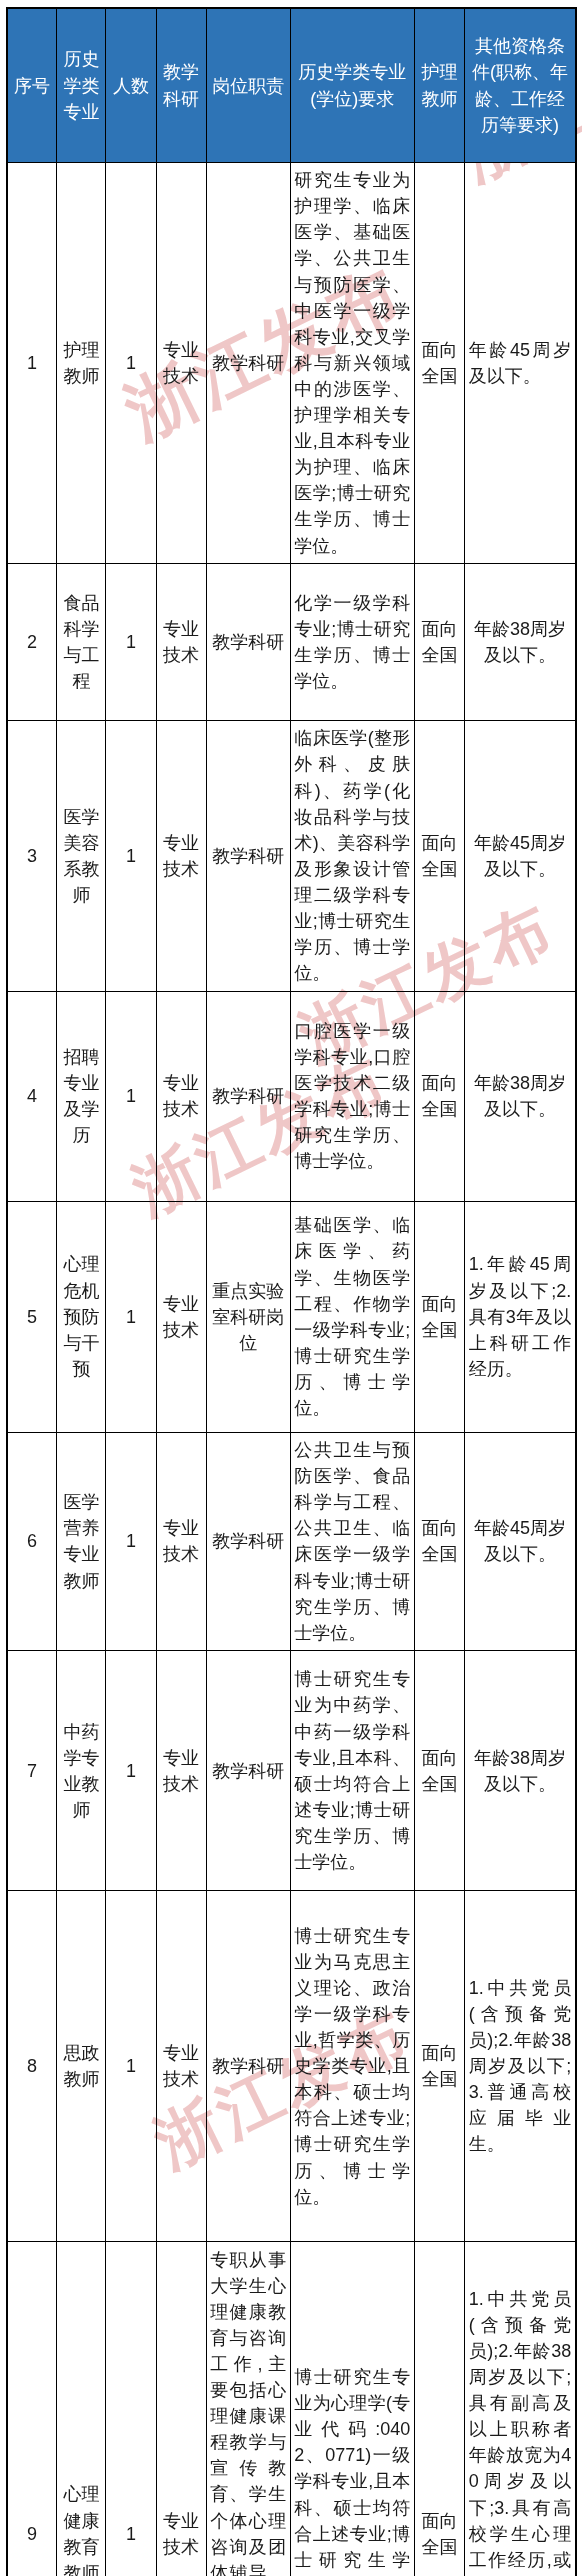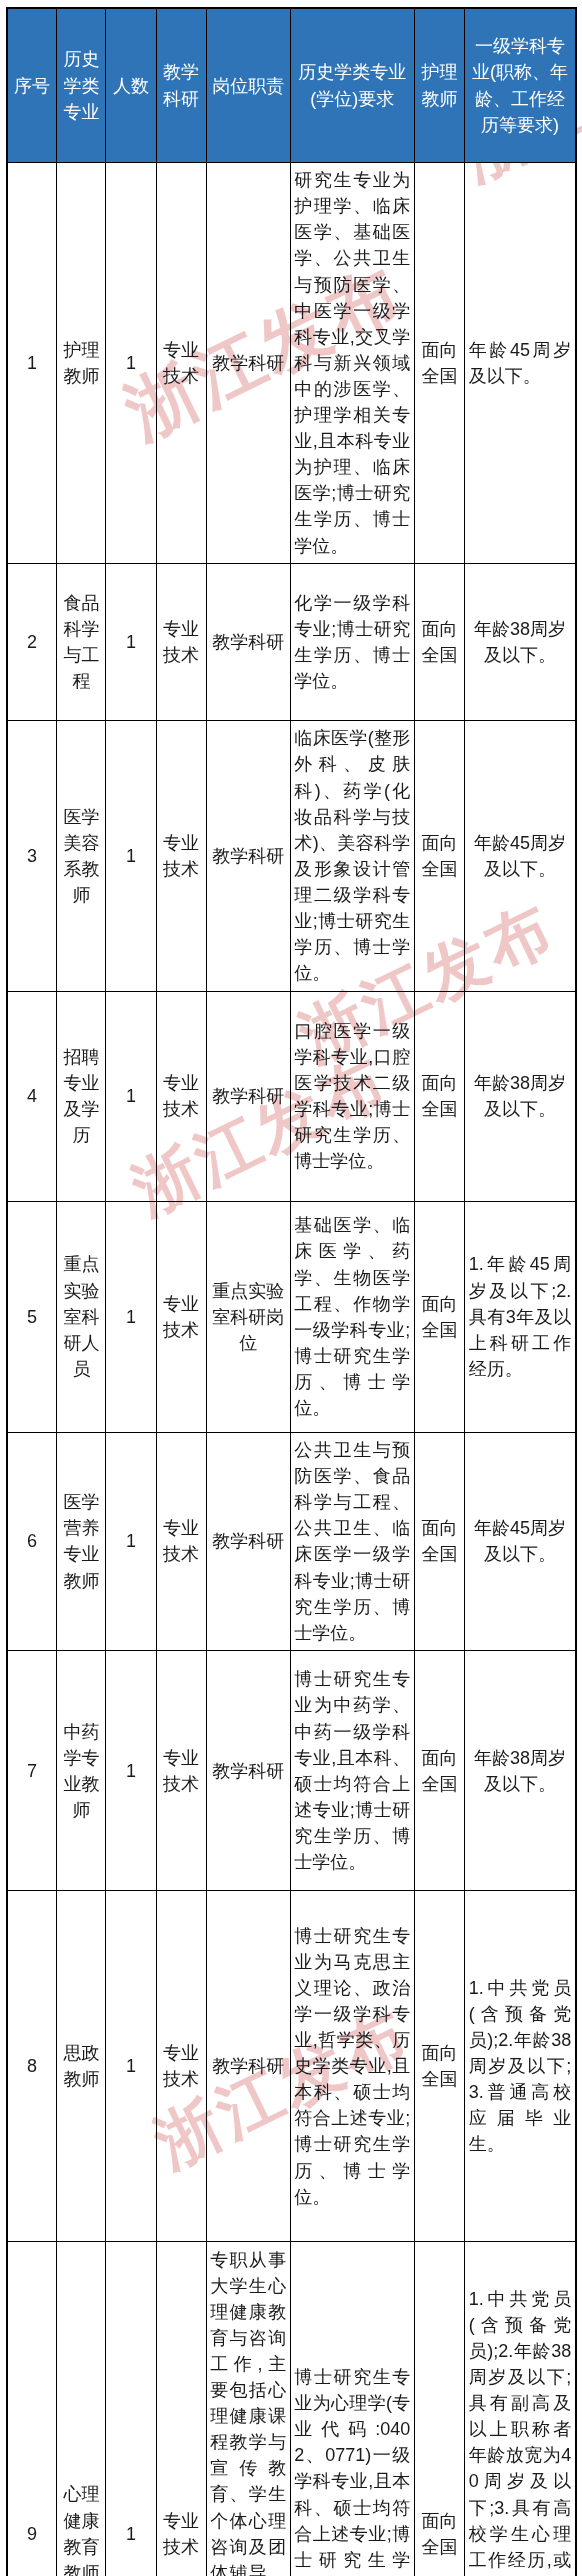--- a/index.html
+++ b/index.html
@@ -78,21 +78,21 @@
     </colgroup>
     <tbody>
         <tr style="height:154px">
       <th>序号</th>
       <th>历史学类专业</th>
       <th>人数</th>
       <th>教学科研</th>
       <th>岗位职责</th>
       <th>历史学类专业(学位)要求</th>
       <th>护理教师</th>
-      <th>一级学科专业(职称、年龄、工作经历等要求)</th>
+      <th>其他资格条件(职称、年龄、工作经历等要求)</th>
     </tr>
 
     <tr style="height:306px">
       <td class="ctr">1</td>
       <td class="ctr">护理教师</td>
       <td class="ctr">1</td>
       <td class="ctr">专业技术</td>
       <td class="ctr">教学科研</td>
       <td class="jt">研究生专业为护理学、临床医学、基础医学、公共卫生与预防医学、中医学一级学科专业,交叉学科与新兴领域中的涉医学、护理学相关专业,且本科专业为护理、临床医学;博士研究生学历、博士学位。</td>
       <td class="ctr">面向全国</td>
@@ -127,21 +127,21 @@
       <td class="ctr">1</td>
       <td class="ctr">专业技术</td>
       <td class="ctr">教学科研</td>
       <td class="jt">口腔医学一级学科专业,口腔医学技术二级学科专业;博士研究生学历、博士学位。</td>
       <td class="ctr">面向全国</td>
       <td class="ctr">年龄38周岁及以下。</td>
     </tr>
 
     <tr style="height:231px">
       <td class="ctr">5</td>
-      <td class="ctr">重点实验室科研人员</td>
+      <td class="ctr">心理危机预防与干预</td>
       <td class="ctr">1</td>
       <td class="ctr">专业技术</td>
       <td class="ctr">重点实验室科研岗位</td>
       <td class="jt">基础医学、临床医学、药学、生物医学工程、作物学一级学科专业;博士研究生学历、博士学位。</td>
       <td class="ctr">面向全国</td>
       <td class="jt">1.年龄45周岁及以下;2.具有3年及以上科研工作经历。</td>
     </tr>
 
     <tr style="height:218px">
       <td class="ctr">6</td>

